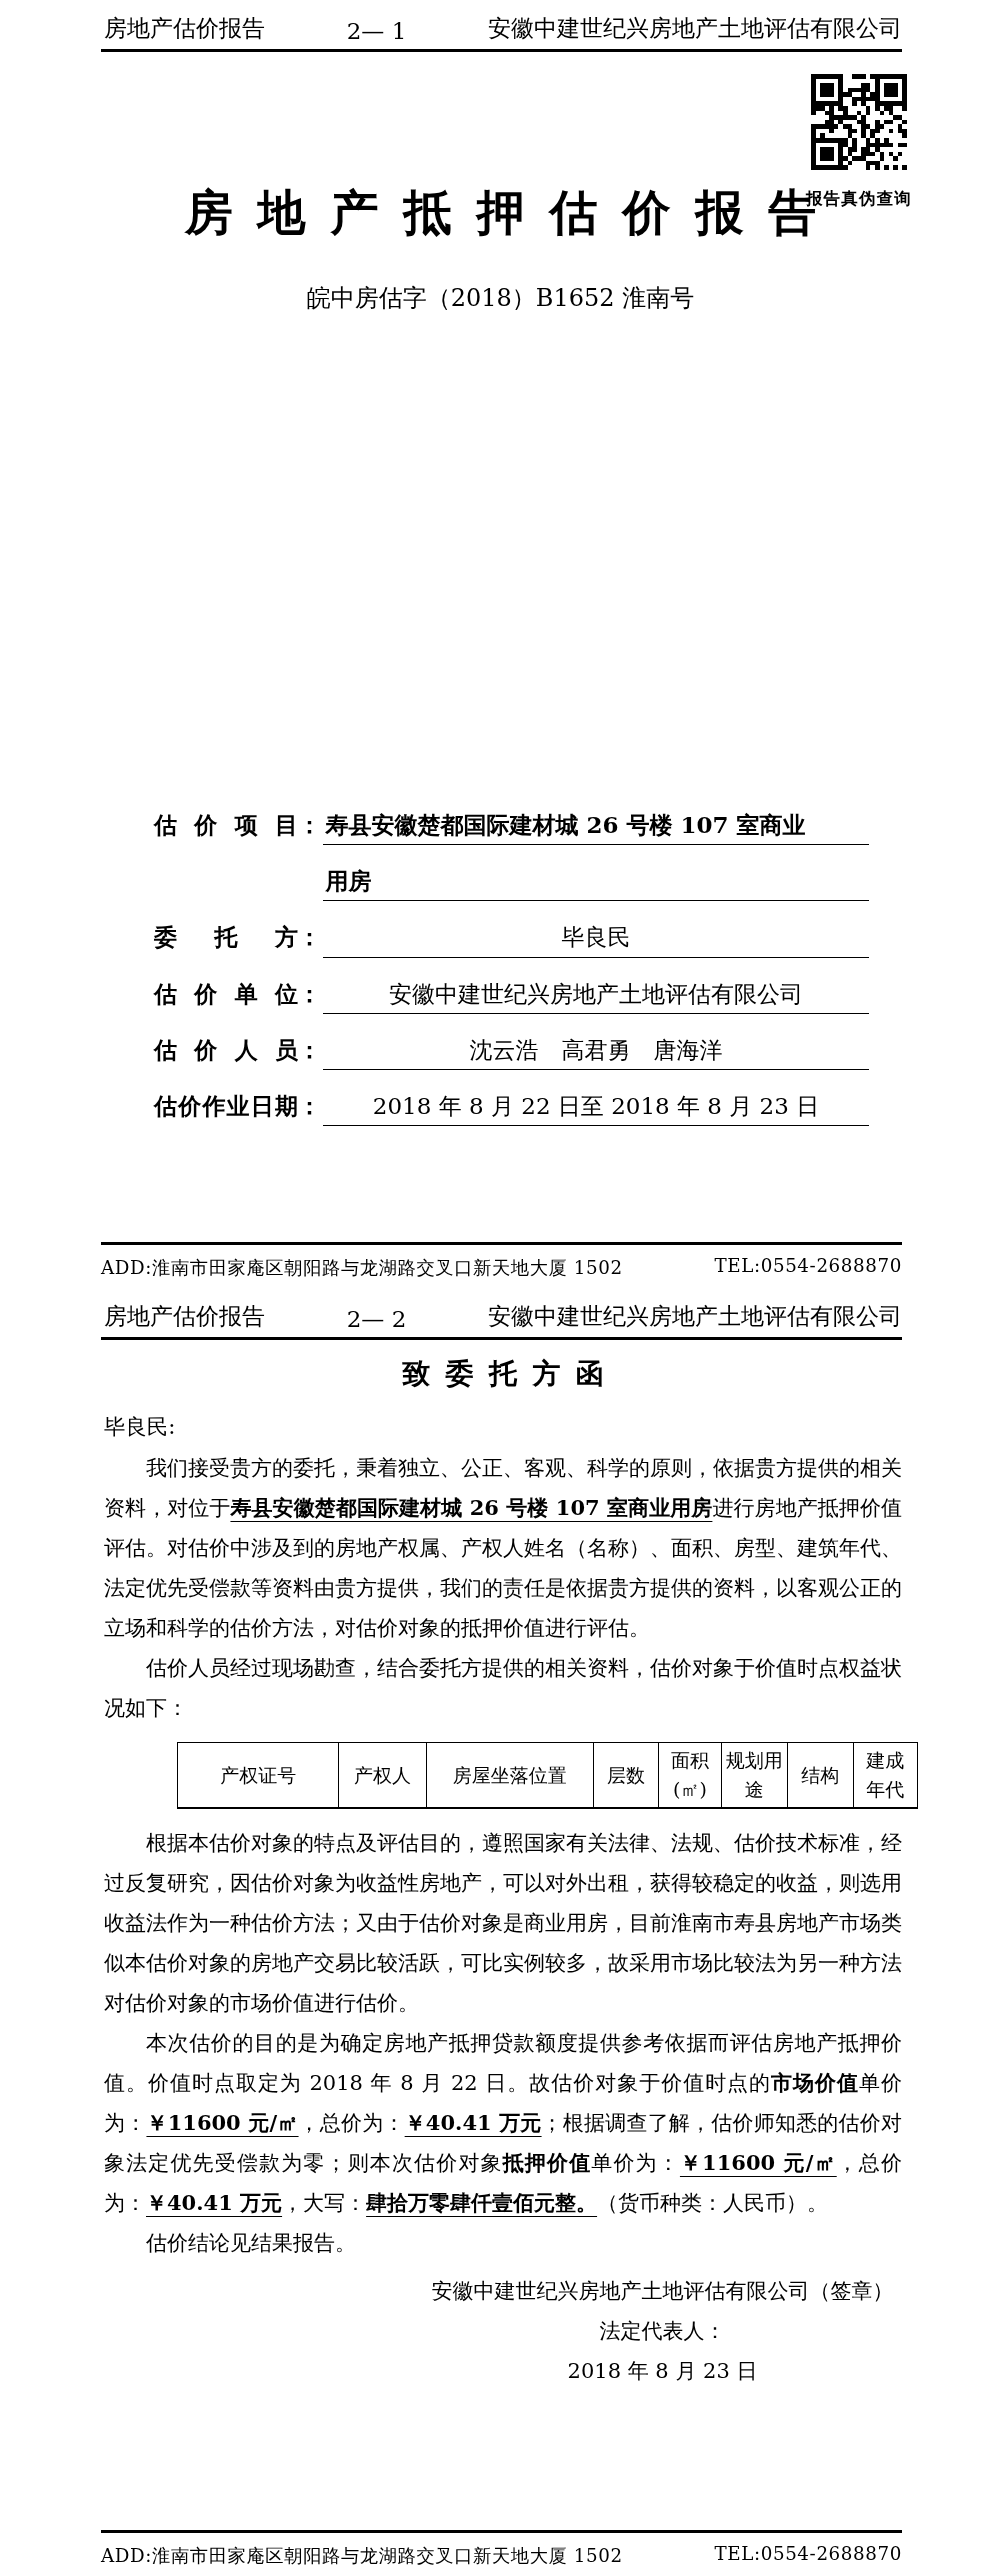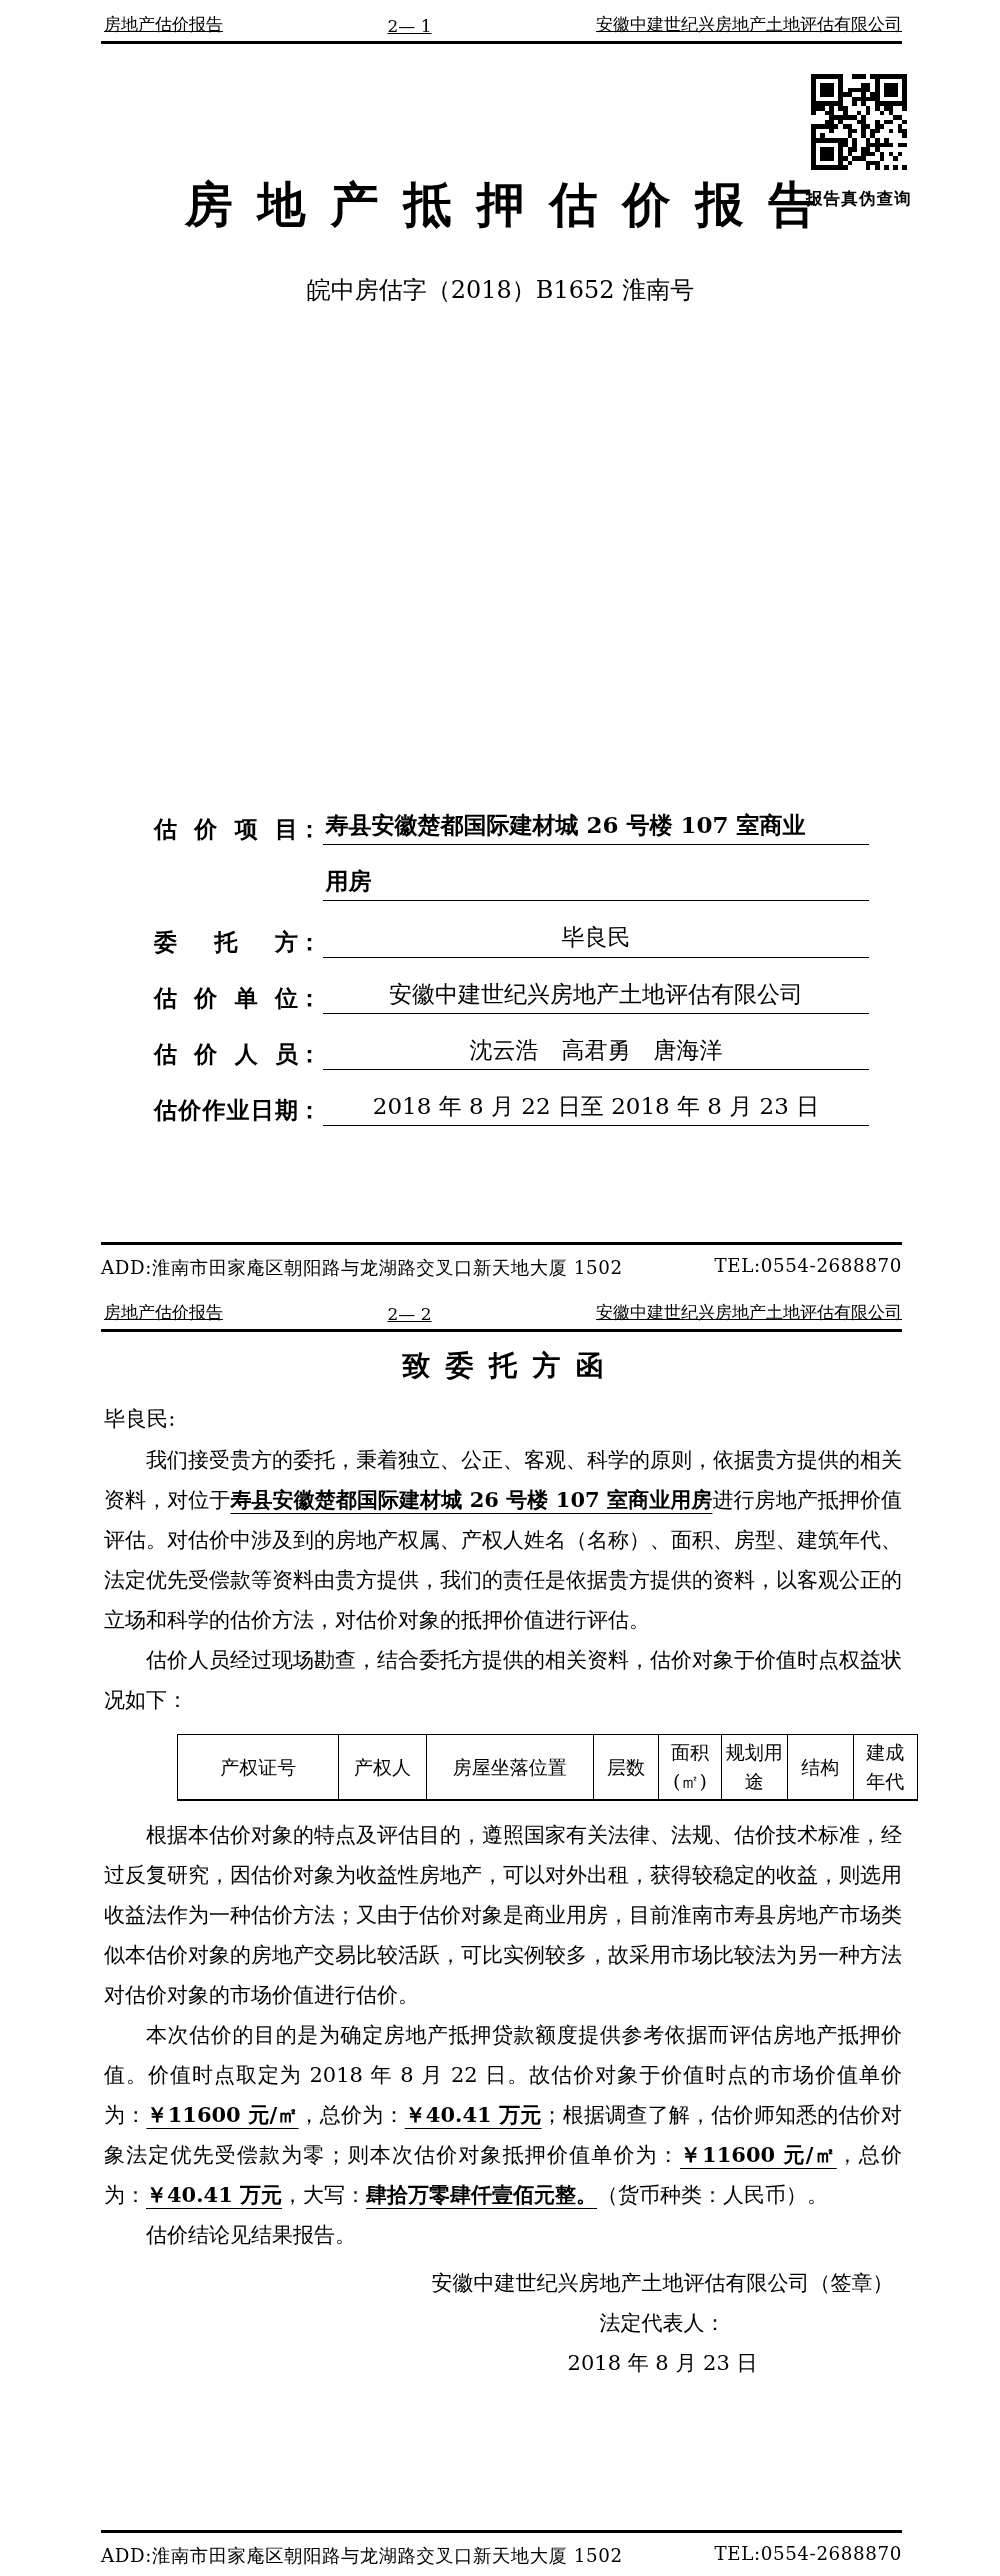--- a/index.html
+++ b/index.html
@@ -1,60 +1,60 @@
 <!DOCTYPE html>
 <html style="font-size:10px"><head>
 <meta charset="utf-8">
 <style>
   html,body{margin:0;padding:0;background:#fff;color:#000;}
   body{width:1001px;font-family:"DejaVu Serif","Liberation Serif",serif;}
   .page{position:relative;width:1001px;height:1288px;background:#fff;overflow:hidden;}
 
   
   .phead{display:flex;justify-content:space-between;align-items:flex-end;
-         padding:12.6px 99px 5px 104px;font-size:17px;text-decoration:underline;}
+         padding:12.6px 99px 5px 104px;font-size:23px;}
   .phead .mid{flex:0 0 auto;}
   .rule{height:3.2px;background:#000;margin:0 99px 0 101px;}
 
   
   .qr-wrap{position:absolute;top:74px;right:82px;width:120px;text-align:center;}
   .qr{display:grid;grid-template-columns:repeat(21,1fr);grid-template-rows:repeat(21,1fr);
       width:96px;height:96px;margin:0 auto;}
   .qr i{display:block;}
   .qr .b{background:#000;}
   .qr-caption{margin-top:17.7px;font-weight:bold;font-size:16.4px;letter-spacing:1.3px;}
 
   
   .main-title{margin-top:129px;text-align:center;font-size:48px;font-weight:bold;
               letter-spacing:0.52em;text-indent:0.52em;white-space:nowrap;}
   .doc-number{margin-top:37px;text-align:center;font-size:24px;}
 
   
   .fields{position:absolute;left:154px;right:132px;top:810px;font-size:23px;}
-  .field-row{display:flex;align-items:flex-end;min-height:33px;margin-bottom:21px;}
+  .field-row{display:flex;min-height:33px;margin-bottom:21px;}
   .field-label{width:144px;font-weight:bold;text-align:justify;text-align-last:justify;}
   .field-colon{width:25px;font-weight:bold;}
   .field-spacer{width:169px;}
   .field-value{flex:1;border-bottom:1.9px solid #000;text-align:center;padding-bottom:3.2px;min-height:28px;}
   .field-value.vleft{text-align:left;padding-left:2.5px;}
   .field-value.vbold{font-weight:bold;}
 
   
   .page-footer{position:absolute;left:101px;right:99px;bottom:7.6px;margin-top:18px;}
   .footer-rule{height:3.2px;background:#000;}
   .footer-line{display:flex;justify-content:space-between;margin-top:10px;font-size:18.3px;letter-spacing:0.6px;}
 
   
   .content{padding:0 99px 0 104px;font-size:21px;}
   .letter-heading{margin-top:15px;text-align:center;font-size:28px;font-weight:bold;
                   letter-spacing:0.55em;text-indent:0.55em;}
   .salutation{margin-top:19px;font-size:21.4px;}
   p.para{margin:0;line-height:40px;text-align:justify;text-indent:2em;font-size:21px;}
   p.para.first{margin-top:7.6px;}
-  .bseg{font-weight:normal;}
+  .bseg{font-weight:bold;}
   .useg{font-weight:bold;text-decoration:underline;text-decoration-thickness:1.3px;text-underline-offset:5.7px;}
 
   
   .v-table{border-collapse:collapse;border:1.9px solid #000;margin:14px 0 14px 73px;
            width:741px;table-layout:fixed;font-size:19px;}
   .v-table th,.v-table td{border:1.3px solid #000;text-align:center;vertical-align:middle;
            padding:2.5px 3.8px;word-break:break-all;line-height:1.55;font-weight:normal;}
   .v-table th{height:58px;border-bottom:2.5px solid #000;}
   .v-table td{height:119px;}
 

